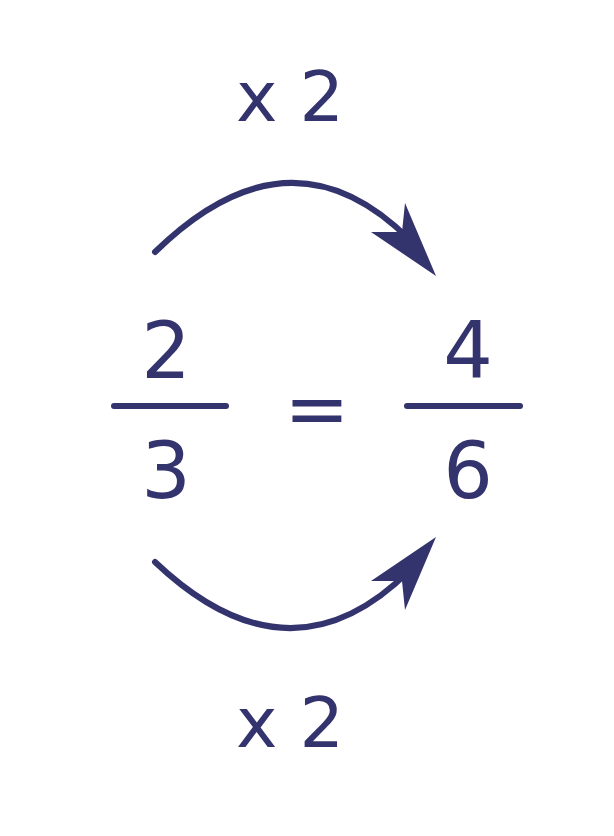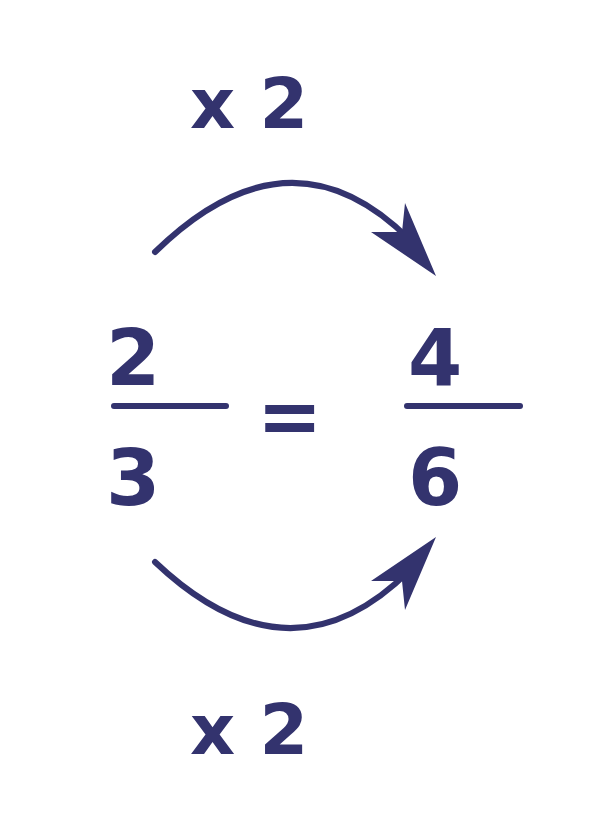--- a/index.html
+++ b/index.html
@@ -1,17 +1,17 @@
 <!DOCTYPE html>
 <html><head>
 <meta charset="utf-8">
 <style>
   html,body{margin:0;padding:0;background:#fff;}
   body{width:614px;height:836px;position:relative;overflow:hidden;font-family:"DejaVu Sans",sans-serif;color:#33336e;}
-  .txt{position:absolute;font-weight:bold;line-height:1;margin-top:7px;}
+  .txt{position:absolute;font-weight:normal;line-height:1;text-align:center;}
   .mult{font-size:70px;width:200px;}
   .num{font-size:78px;width:120px;}
   .bar{position:absolute;height:6px;background:#33336e;border-radius:3px;}
   svg{position:absolute;left:0;top:0;}
 </style>
 </head>
 <body>
 
 <div class="txt mult" style="left:190px;top:62px;">x 2</div>
 

